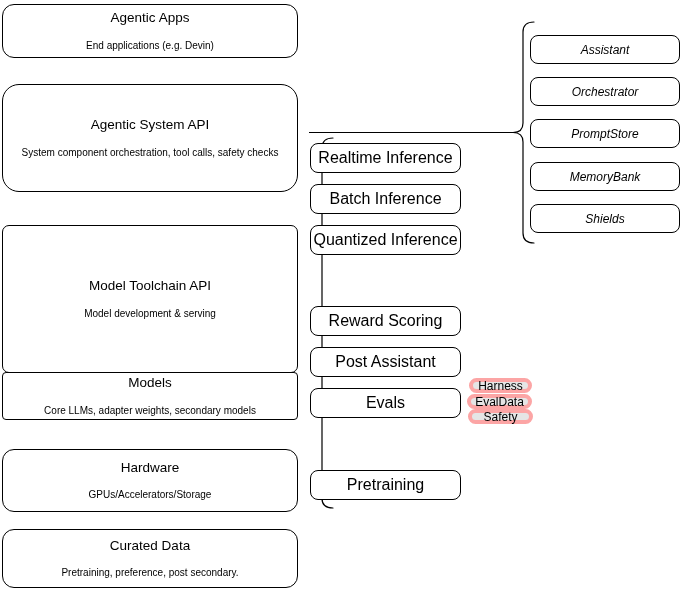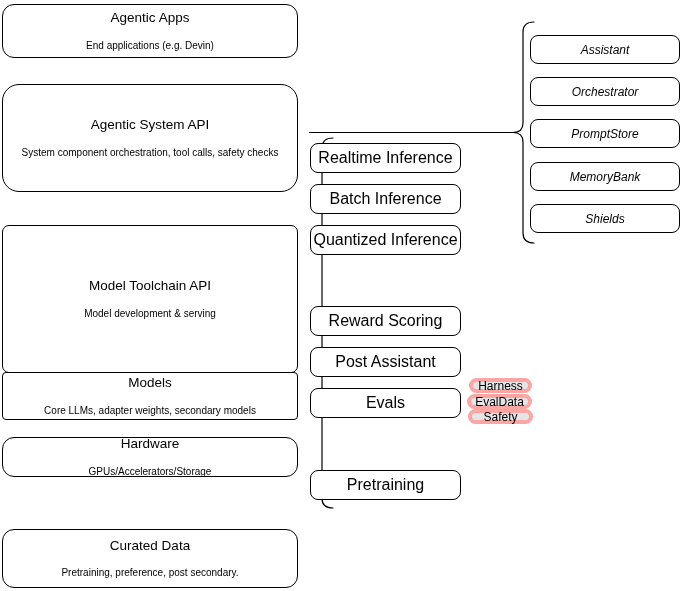--- a/index.html
+++ b/index.html
@@ -61,21 +61,21 @@
     <div class="lsub">System component orchestration, tool calls, safety checks</div>
   </div>
   <div class="lbox" style="top:225px;height:148px;border-radius:7px">
     <div class="ltitle">Model Toolchain API</div>
     <div class="lsub">Model development &amp; serving</div>
   </div>
   <div class="lbox" style="top:372px;height:48px;border-radius:4px">
     <div class="ltitle">Models</div>
     <div class="lsub">Core LLMs, adapter weights, secondary models</div>
   </div>
-  <div class="lbox" style="top:437px;height:40px;border-radius:12px">
+  <div class="lbox" style="top:449px;height:63px;border-radius:12px">
     <div class="ltitle">Hardware</div>
     <div class="lsub">GPUs/Accelerators/Storage</div>
   </div>
   <div class="lbox" style="top:529px;height:59px;border-radius:12px">
     <div class="ltitle">Curated Data</div>
     <div class="lsub">Pretraining, preference, post secondary.</div>
   </div>
 
   <div class="mbox" style="top:143px">Realtime Inference</div>
   <div class="mbox" style="top:184px">Batch Inference</div>

